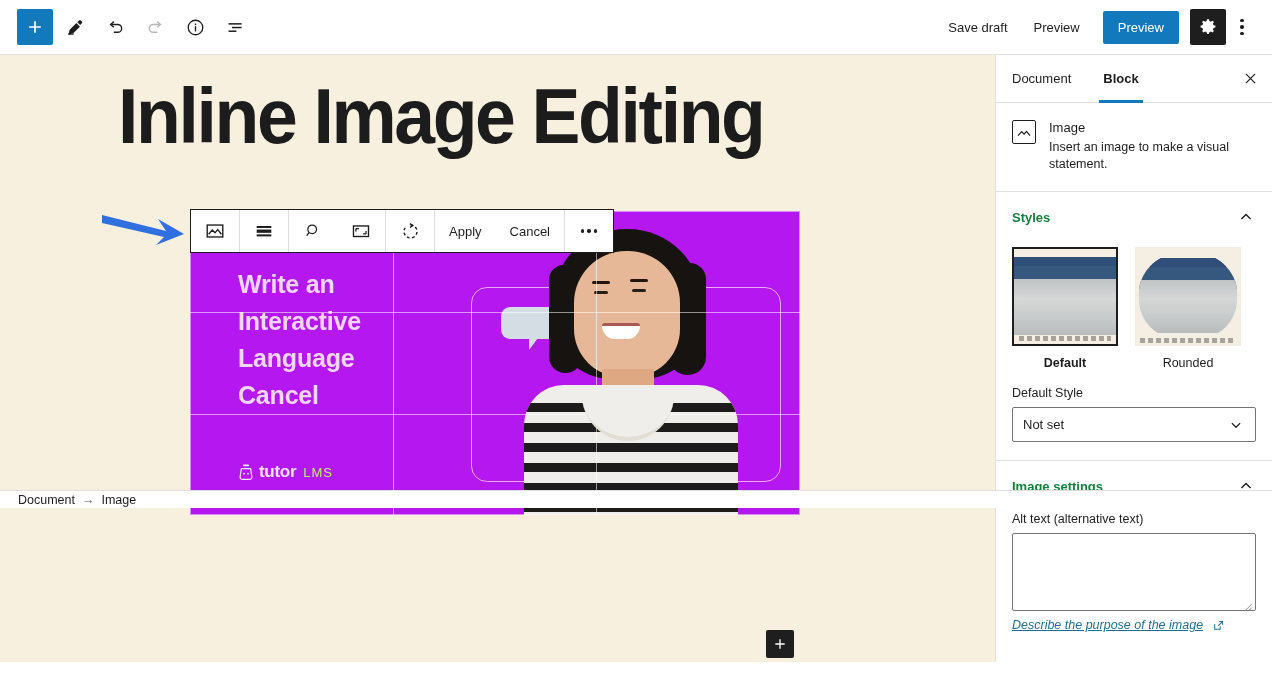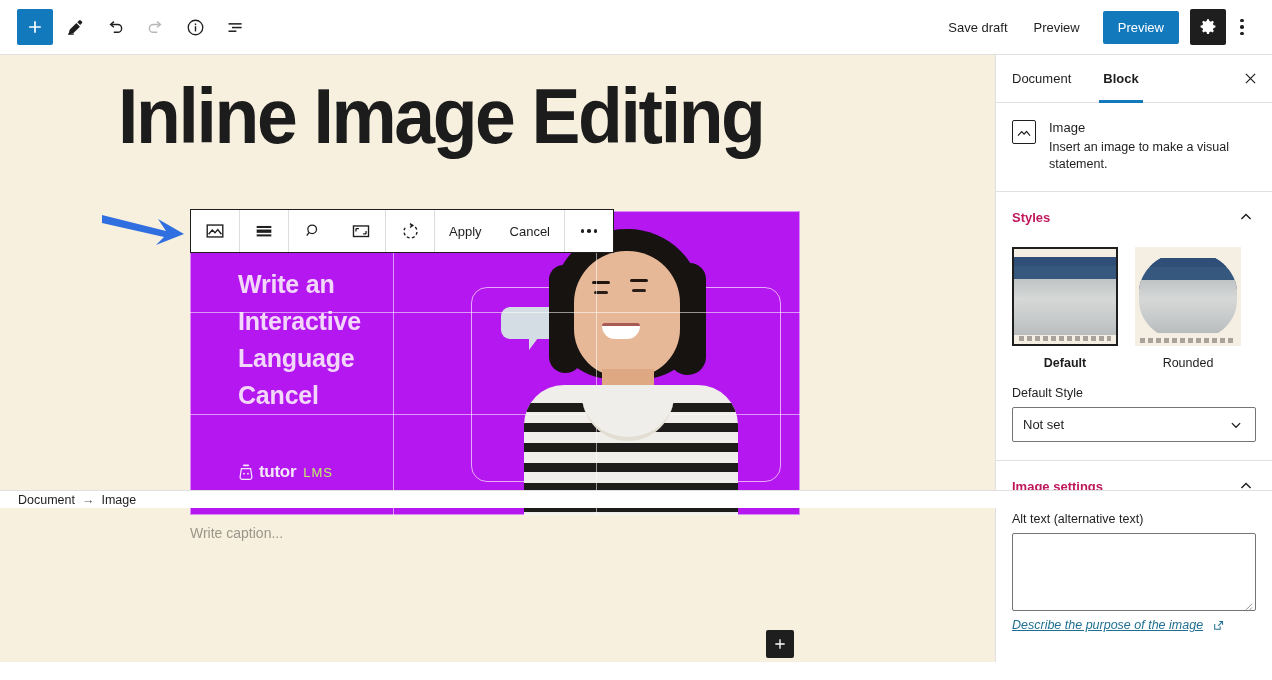--- a/index.html
+++ b/index.html
@@ -236,21 +236,21 @@
     display: flex; align-items: center; justify-content: center; flex: none;
   }
   .bc-title { font-size: 13px; color: #1e1e1e; margin-bottom: 4px; }
   .bc-desc { font-size: 12.5px; color: #1e1e1e; line-height: 17px; }
   .sb-section { border-top: 1px solid #e0e0e0; padding: 15px 16px 18px 16px; }
   .sec-head {
     display: flex; align-items: center; justify-content: space-between;
     cursor: pointer; background: none; border: none; width: 100%; padding: 0;
     font-family: "Liberation Sans", sans-serif;
   }
-  .sec-title { font-size: 13px; font-weight: bold; color: #be185d; }
+  .sec-title { font-size: 13px; font-weight: bold; color: #15803d; }
   .styles-row { display: flex; gap: 17px; margin-top: 20px; }
   .style-item { width: 106px; text-align: center; cursor: pointer; }
   .style-thumb {
     width: 106px; height: 99px; background: #f4efe2;
     overflow: hidden; position: relative;
   }
   .style-item.selected .style-thumb { border: 2.5px solid #1e1e1e; }
   .sky { position: absolute; left: 0; right: 0; top: 8%; height: 34%; background: #37587e; }
   .sky2 { position: absolute; left: 0; right: 0; top: 8%; height: 10%; background: #2f4f79; }
   .cloudmass { position: absolute; left: 0; right: 0; bottom: 10%; height: 58%;
@@ -414,21 +414,20 @@
             <span class="brand-lms">LMS</span>
           </div>
 
           <div class="grid-line gl-v" style="left:203px"></div>
           <div class="grid-line gl-v" style="left:406px"></div>
           <div class="grid-line gl-h" style="top:101px"></div>
           <div class="grid-line gl-h" style="top:203px"></div>
           <div class="crop-border"></div>
         </div>
       </div>
-      <div class="caption">Write caption...</div>
     </div>
 
     <div class="block-toolbar">
       <div class="bt-group">
         <button class="bt-btn">
           <svg width="22" height="22" viewBox="0 0 24 24">
             <rect x="3.5" y="5.5" width="17" height="13" fill="none" stroke="#1e1e1e" stroke-width="1.5"></rect>
             <path d="M5 15.5l4-4.5 3 3 3-3.5 4 5" fill="none" stroke="#1e1e1e" stroke-width="1.5"></path>
           </svg>
         </button>

